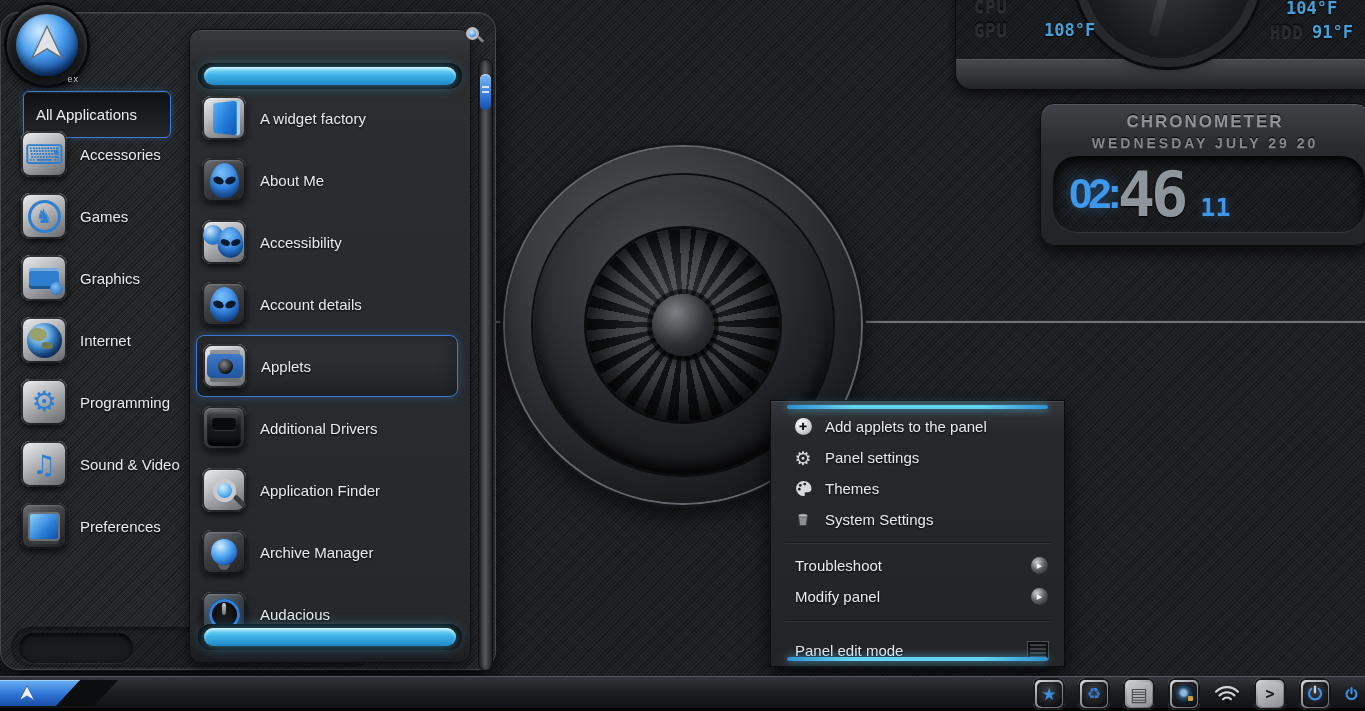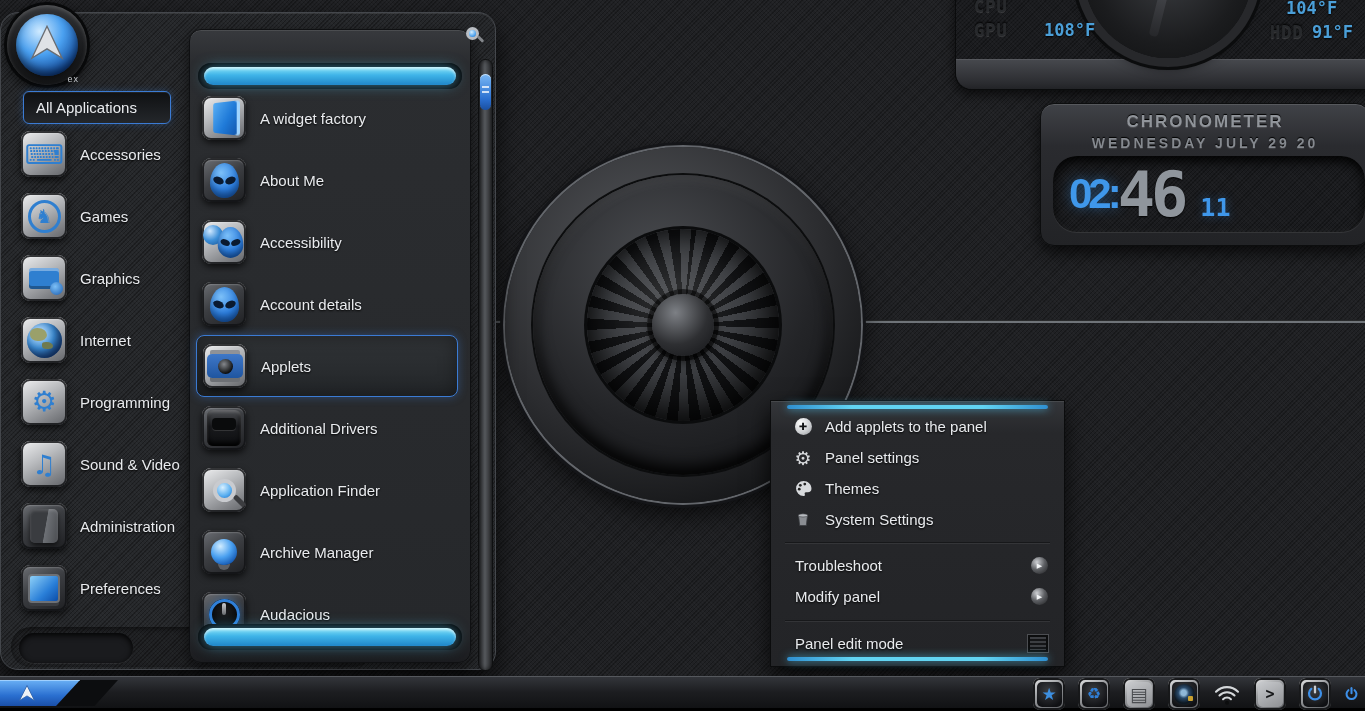--- a/index.html
+++ b/index.html
@@ -73,21 +73,21 @@
     background-image:repeating-linear-gradient(45deg,rgba(255,255,255,.02) 0 1px,transparent 1px 3px),
                      repeating-linear-gradient(-45deg,rgba(0,0,0,.3) 0 1px,transparent 1px 3px);}
   .logo{position:absolute;left:6px;top:-8px;width:80px;height:80px;border-radius:50%;cursor:pointer;
     background:radial-gradient(circle at 50% 35%,#4b4e53,#1a1b1d 62%,#0a0b0c);
     box-shadow:0 0 0 3px #08090a,inset 0 2px 4px rgba(255,255,255,.22),0 5px 12px rgba(0,0,0,.8);}
   .logo .orb{position:absolute;inset:9px;border-radius:50%;
     background:radial-gradient(circle at 38% 28%,#cfeaff,#4aa0f0 40%,#0c3f8f 80%,#06234f);
     box-shadow:inset 0 -5px 9px rgba(0,0,0,.5),0 2px 6px rgba(0,0,0,.6);}
   .logo svg{position:absolute;left:20px;top:16px;}
   .logo .badge{position:absolute;bottom:1px;right:8px;font-size:9px;color:#c3c7cc;letter-spacing:1px;}
-  .allapps{position:absolute;left:22px;top:78px;width:148px;height:33px;border:1px solid #3b7bd4;border-radius:6px;
+  .allapps{position:absolute;left:22px;top:78px;width:148px;height:47px;border:1px solid #3b7bd4;border-radius:6px;
     background:linear-gradient(180deg,#0f1012,#24272b);color:#e9ebee;font-size:15px;text-align:left;padding-left:12px;
     font-family:"Liberation Sans",sans-serif;box-shadow:0 0 7px rgba(60,130,220,.35),inset 0 1px 0 rgba(255,255,255,.08);cursor:pointer;}
   .cats{position:absolute;left:20px;top:110px;width:166px;}
   .cat{height:62px;display:flex;align-items:center;gap:13px;cursor:pointer;}
   .cat-label,.app-label{font-size:15px;color:#e9ebee;text-shadow:0 1px 2px #000;white-space:nowrap;}
   .plate{flex:none;width:46px;height:46px;border-radius:9px;display:flex;align-items:center;justify-content:center;position:relative;
     background:linear-gradient(150deg,#f0f1f2,#b9bbbe 40%,#84868a 75%,#606266);
     box-shadow:inset 0 0 0 2px rgba(18,19,21,.85),0 3px 7px rgba(0,0,0,.7),inset 0 2px 2px rgba(255,255,255,.55);}
   .plate.dark{background:linear-gradient(150deg,#6e7176,#3c3e42 45%,#1e1f22);}
   .plate.sm{width:44px;height:44px;}
@@ -310,26 +310,20 @@
         <span class="cat-label">Programming</span>
       </div>
       <div class="cat">
         <span class="plate">
             <span class="glyph g-music"></span>
           </span>
         <span class="cat-label">Sound &amp; Video</span>
       </div>
       <div class="cat">
         <span class="plate dark">
-            <span class="ic-tower"></span>
-          </span>
-        <span class="cat-label">Administration</span>
-      </div>
-      <div class="cat">
-        <span class="plate dark">
             <span class="ic-monitor"></span>
           </span>
         <span class="cat-label">Preferences</span>
       </div>
     </div>
 
     <div class="bottombar"></div>
     <div class="search-pill"></div>
 
     <div class="appspanel">
@@ -446,21 +440,21 @@
       <span class="lbl" style="margin-left:2px;">Troubleshoot</span>
       <span class="ic-suba"></span>
     </div>
     <div class="crow" style="top:180px;">
       <span class="lbl" style="margin-left:2px;">Modify panel</span>
       <span class="ic-suba"></span>
     </div>
 
     <span class="csep" style="top:219px;"></span>
 
-    <div class="crow" style="top:227px;">
+    <div class="crow" style="top:227px;align-items:flex-end;">
       <span class="lbl" style="margin-left:2px;">Panel edit mode</span>
       <span class="ic-check"></span>
     </div>
 
     <span class="glow bottom"></span>
   </div>
 
   <div class="taskbar">
     <div class="flag">
       <span class="back"></span>

